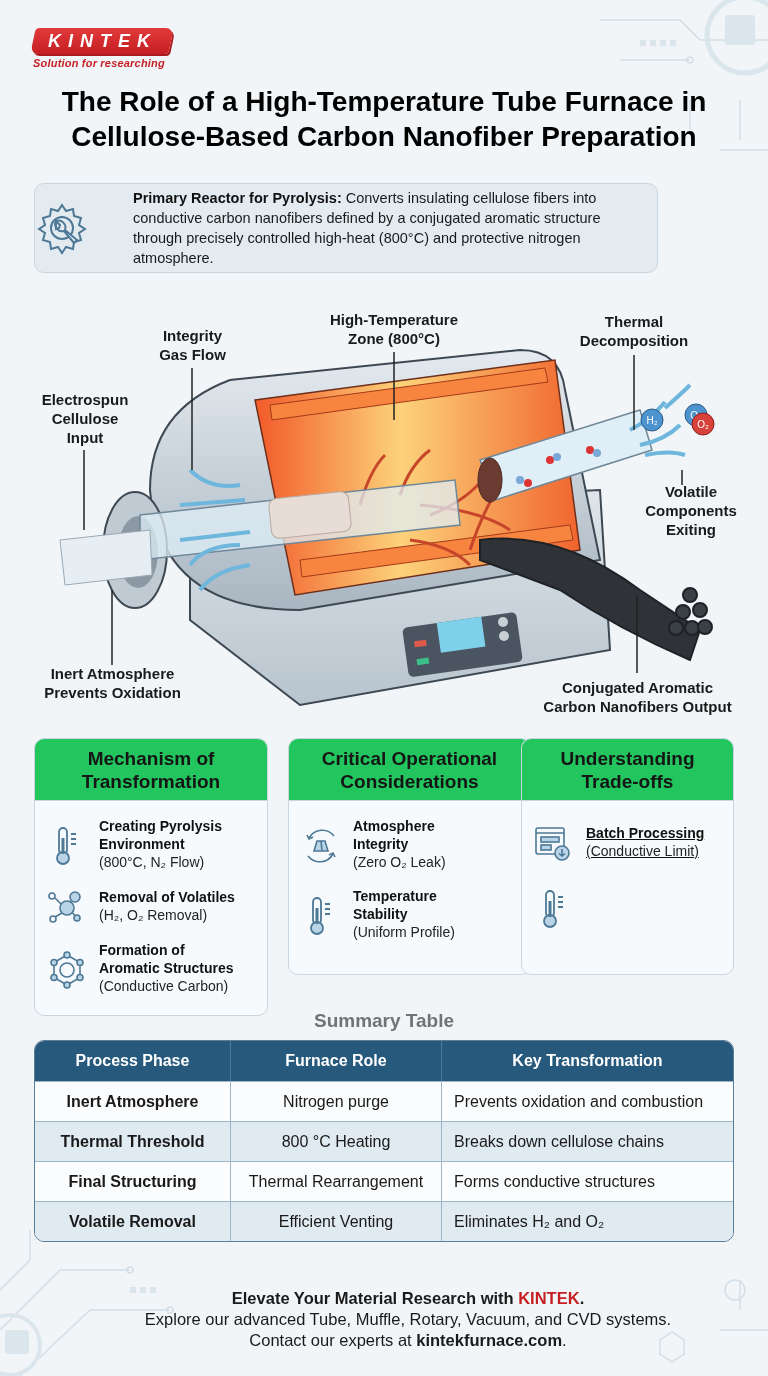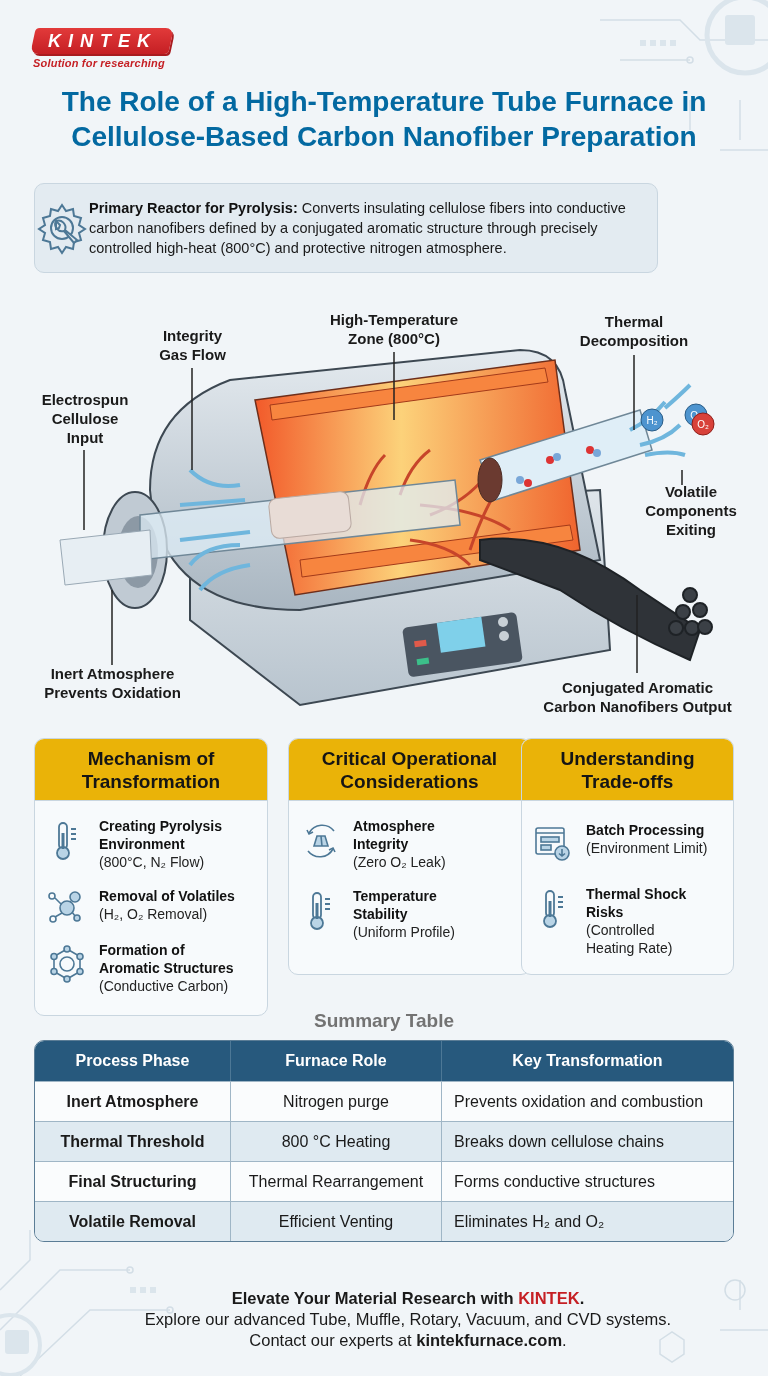--- a/index.html
+++ b/index.html
@@ -29,53 +29,53 @@
     font-size: 18px; letter-spacing: 7px;
   }
   .logo-tag {
     margin-top: 3px; font-size: 11px; font-style: italic;
     font-weight: bold; color: #c51f24; letter-spacing: 0.2px;
   }
 
   .title {
     position: absolute; left: 0; right: 0; top: 84px;
     text-align: center; font-weight: bold; font-size: 28px;
-    line-height: 35px; color: #0369a1;
+    line-height: 35px; color: #000000;
   }
 
   
   .intro {
     position: absolute; left: 34px; top: 183px; width: 624px; height: 90px;
     background: #e3ebf1; border: 1px solid #c9d6e0; border-radius: 10px;
-    display: flex; align-items: center;
+    display: flex; align-items: center; gap: 44px;
   }
   .intro-icon { width: 80px; display: flex; justify-content: center; }
   .intro-text { font-size: 14.5px; line-height: 20px; color: #1a1a1a; padding-right: 14px; }
   .intro-text b { font-weight: bold; color: #111; }
 
   
   .diagram { position: absolute; left: 0; top: 290px; width: 768px; height: 440px; }
   .callout {
     position: absolute; font-weight: bold; font-size: 15px; line-height: 19px;
     text-align: center; color: #1a1a1a;
   }
 
   
   .card {
     position: absolute; top: 738px;
     background: #f7fafc; border: 1px solid #c9d6e0; border-radius: 10px;
     overflow: hidden;
   }
   .card-head {
-    background: #eab308; height: 62px; display: flex; align-items: center;
+    background: #22c55e; height: 62px; display: flex; align-items: center;
     justify-content: center; text-align: center; font-weight: bold;
     font-size: 19px; line-height: 23px; color: #151515;
     border-bottom: 1px solid #c9d6e0;
   }
-  .card-item { display: flex; align-items: flex-start; margin-top: 16px; }
+  .card-item { display: flex; align-items: center; margin-top: 16px; }
   .card-item .ic { width: 64px; display: flex; justify-content: center; padding-top: 4px; flex-shrink: 0; }
   .card-item .tx { font-size: 14px; line-height: 18px; color: #222; }
   .card-item .tx b { display: block; font-weight: bold; color: #111; }
 
   .summary-title {
     position: absolute; left: 0; right: 0; top: 1010px;
     text-align: center; font-weight: bold; font-size: 19px; color: #737373;
   }
   table.summary {
     position: absolute; left: 34px; top: 1040px; width: 700px;
@@ -396,50 +396,44 @@
   </div>
 </div>
 
 <div class="card" style="left:521px; width:213px; height:237px;">
   <div class="card-head">
     <div>
         <div>Understanding</div>
         <div>Trade-offs</div>
       </div>
   </div>
-  <div class="card-item" style="margin-top:20px;">
+  <div class="card-item" style="margin-top:20px;text-decoration:underline;">
     <div class="ic">
       <svg width="40" height="38" viewBox="0 0 40 38" fill="none" stroke="#4d7896" stroke-width="1.6">
           <rect x="2" y="3" width="28" height="26" rx="2"></rect>
           <line x1="2" y1="8" x2="30" y2="8"></line>
           <rect x="7" y="12" width="18" height="5" fill="#b9d4e6"></rect>
           <rect x="7" y="20" width="10" height="5" fill="#b9d4e6"></rect>
           <circle cx="28" cy="28" r="7" fill="#b9d4e6"></circle>
           <path d="M28 24 L28 31 M25 28.5 L28 31 L31 28.5"></path>
         </svg>
     </div>
-    <div class="tx"><b>Batch Processing</b><span>(Environment Limit)</span></div>
+    <div class="tx"><b>Batch Processing</b><span>(Conductive Limit)</span></div>
   </div>
   <div class="card-item" style="margin-top:22px;">
     <div class="ic">
       <svg width="26" height="40" viewBox="0 0 26 40" fill="none" stroke="#4d7896" stroke-width="1.8">
           <rect x="5" y="2" width="8" height="26" rx="4"></rect>
           <circle cx="9" cy="32" r="6" fill="#b9d4e6"></circle>
           <line x1="9" y1="12" x2="9" y2="28" stroke-width="3"></line>
           <line x1="17" y1="8" x2="22" y2="8"></line>
           <line x1="17" y1="13" x2="22" y2="13"></line>
           <line x1="17" y1="18" x2="22" y2="18"></line>
         </svg>
     </div>
-    <div class="tx">
-        <b>Thermal Shock</b>
-        <b>Risks</b>
-        <div>(Controlled</div>
-        <div>Heating Rate)</div>
-      </div>
   </div>
 </div>
 
 <div class="summary-title">Summary Table</div>
 <table class="summary">
   <thead>
     <tr>
       <th>Process Phase</th>
       <th>Furnace Role</th>
       <th>Key Transformation</th>

